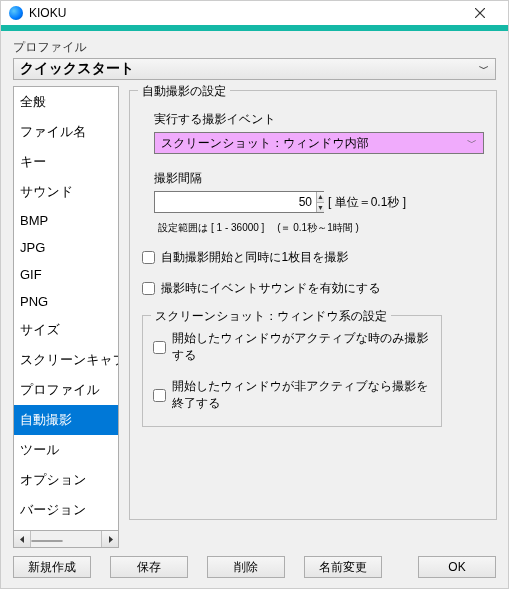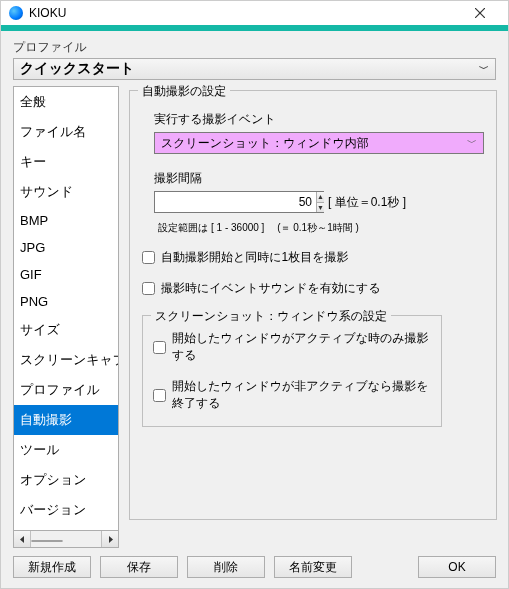--- a/index.html
+++ b/index.html
@@ -36,21 +36,21 @@
 .numfield input { border: none; outline: none; flex: 1; text-align: right; padding-right: 4px; font-size: 12px; height: 100%; background: transparent; }
 .spin { width: 16px; height: 100%; display: flex; flex-direction: column; }
 .spin-btn { flex: 1; background: linear-gradient(#f6f6f6,#e2e2e2); border-left: 1px solid #adadad; display: flex; align-items: center; justify-content: center; font-size: 7px; color: #333; cursor: pointer; }
 .spin-btn:first-child { border-bottom: 1px solid #adadad; }
 .hint { font-size: 12px; color: #000; }
 .rangehint { font-size: 10px; margin-top: 8px; margin-left: 4px; }
 .chk { display: flex; align-items: center; gap: 6px; margin-top: 14px; font-size: 12px; cursor: pointer; }
 .chk input { width: 13px; height: 13px; margin: 0; }
 .subfield { border: 1px solid #bfbfbf; position: relative; margin-top: 18px; padding: 12px 10px 14px 10px; width: 300px; }
 .subfield .legend { background: #f0f0f0; }
-.buttons { display: flex; gap: 9px; padding-top: 8px; }
+.buttons { display: flex; gap: 19px; padding-top: 8px; }
 .btn { height: 22px; background: linear-gradient(#f6f6f6,#e6e6e6); border: 1px solid #adadad; font-size: 12px; display: flex; align-items: center; justify-content: center; cursor: pointer; padding: 0 8px; }
 .btn.small { width: 78px; }
 .btn.ok { width: 78px; margin-left: auto; }
 svg.tri { width: 7px; height: 7px; }
 </style>
 </head>
 <body>
 
 <div class="window">
   <div class="titlebar">

